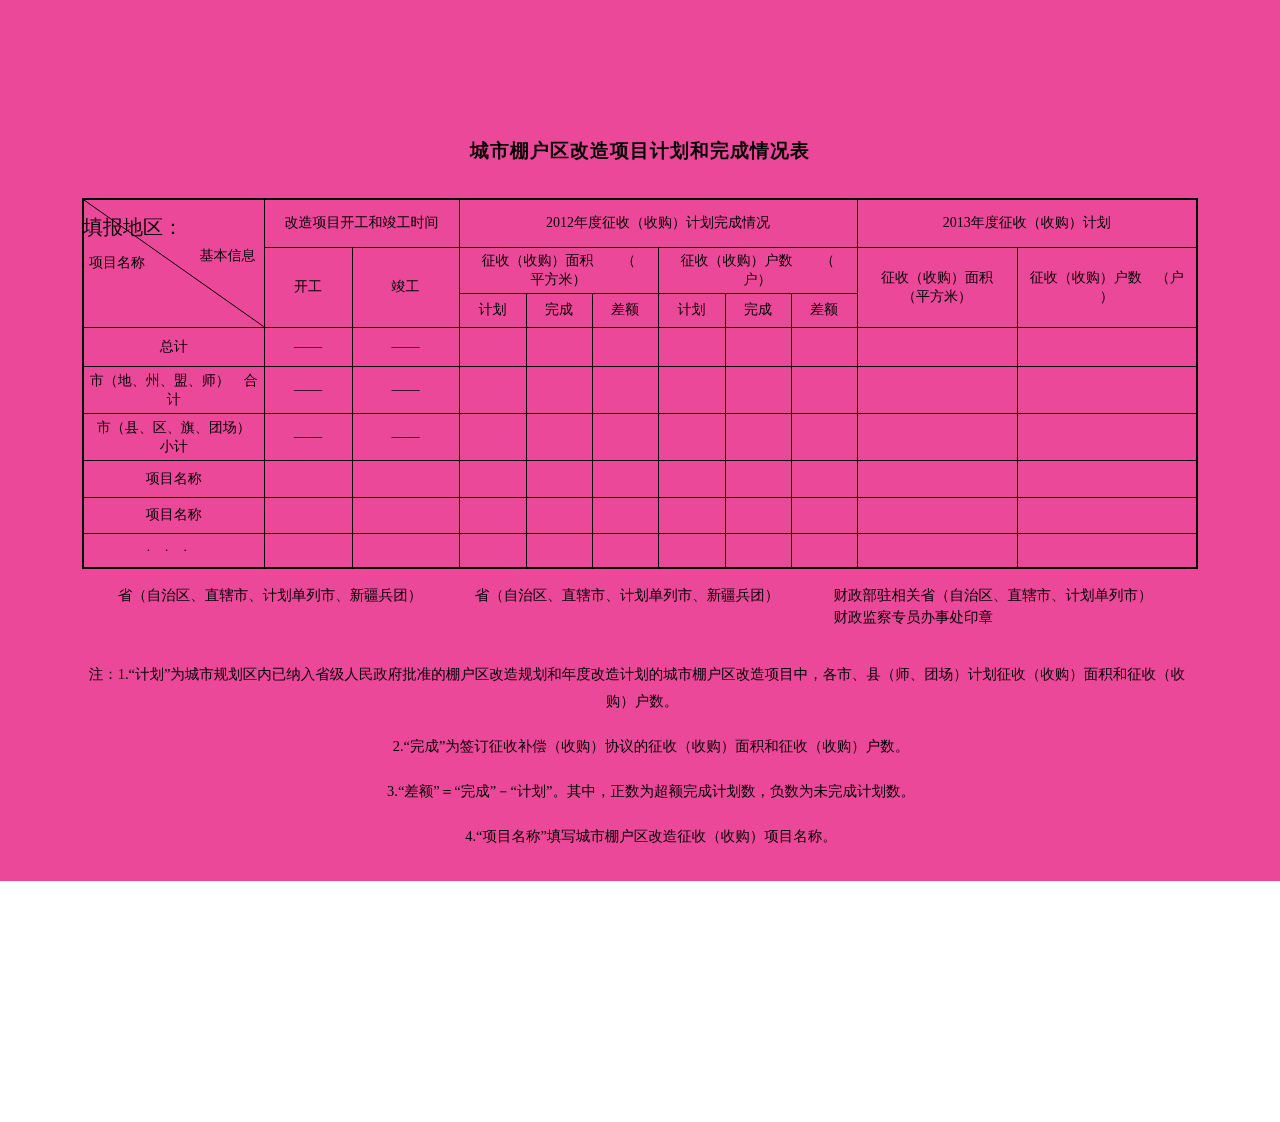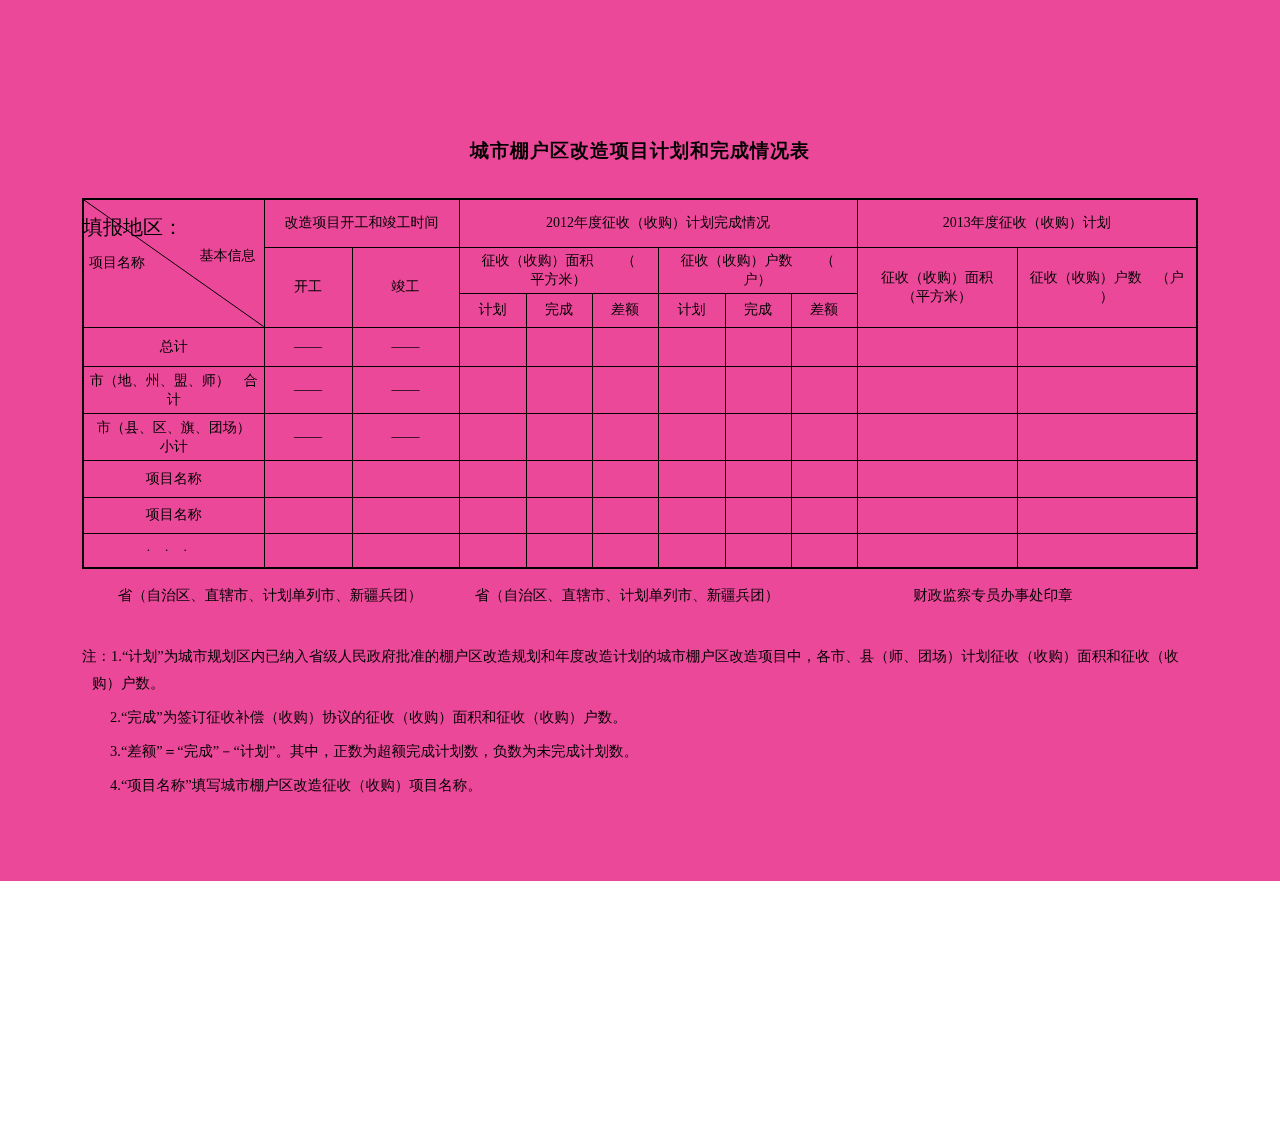--- a/index.html
+++ b/index.html
@@ -106,21 +106,22 @@
   .sig3 { left: 911px; }
   .notes {
     position: absolute;
     top: 643px;
     left: 82px;
     width: 1110px;
     font-size: 14.5px;
     line-height: 27px;
   }
   .note {
-    margin: 0 0 7px 28px;
+    margin: 18px 0 7px 28px;
+    text-align: center;
   }
   .note.first {
     margin-left: 10px;
     text-indent: -10px;
   }
 </style>
 </head>
 <body>
 
 <div class="page">
@@ -261,20 +262,21 @@
     </table>
 
   <div class="signatures">
     <div class="sig sig1">
       <div>省（自治区、直辖市、计划单列市、新疆兵团）</div>
     </div>
     <div class="sig sig2">
       <div>省（自治区、直辖市、计划单列市、新疆兵团）</div>
     </div>
     <div class="sig sig3">
+      <div>财政部驻相关省（自治区、直辖市、计划单列市）</div>
       <div>财政监察专员办事处印章</div>
     </div>
   </div>
 
   <div class="notes">
     <div class="note first">注：1.“计划”为城市规划区内已纳入省级人民政府批准的棚户区改造规划和年度改造计划的城市棚户区改造项目中，各市、县（师、团场）计划征收（收购）面积和征收（收购）户数。</div>
     <div class="note">2.“完成”为签订征收补偿（收购）协议的征收（收购）面积和征收（收购）户数。</div>
     <div class="note">3.“差额”＝“完成”－“计划”。其中，正数为超额完成计划数，负数为未完成计划数。</div>
     <div class="note">4.“项目名称”填写城市棚户区改造征收（收购）项目名称。</div>
   </div>

